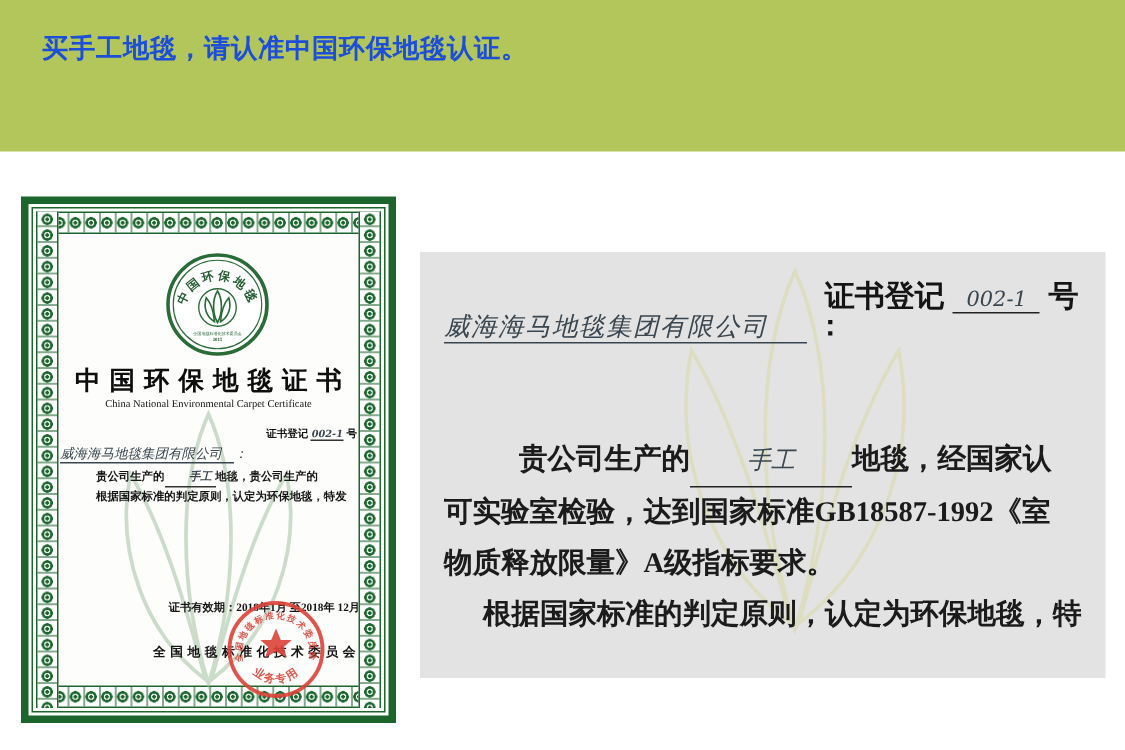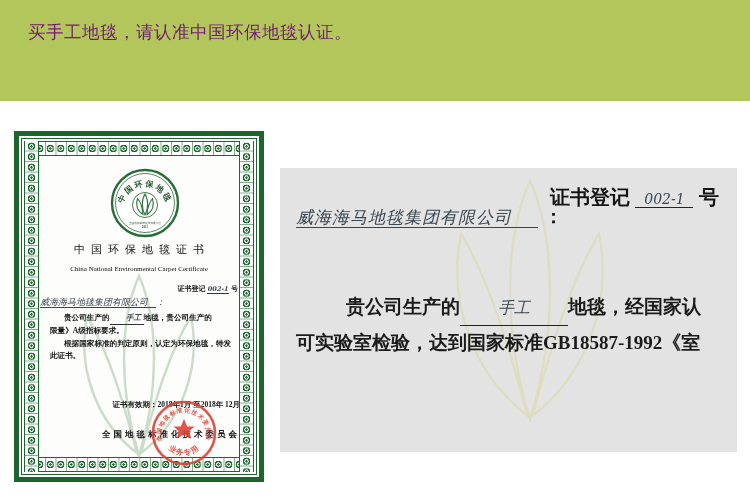--- a/index.html
+++ b/index.html
@@ -2,21 +2,21 @@
 <html><head>
 <meta charset="utf-8">
 <style>
   html,body{margin:0;padding:0;background:#ffffff;}
   .stage{position:relative;width:750px;height:500px;background:#ffffff;overflow:hidden;
          font-family:"Liberation Serif",serif;}
 
   
   .banner{position:absolute;left:0;top:0;width:750px;height:101px;background:#b2c65b;}
   .banner-text{position:absolute;left:28px;top:20px;font-family:"Liberation Sans",sans-serif;
-               font-weight:normal;font-size:17.5px;color:#701a75;letter-spacing:.5px;}
+               font-weight:bold;font-size:17.5px;color:#1d4ed8;letter-spacing:.5px;}
 
   
   .cert{position:absolute;left:14px;top:131px;width:250px;height:351px;background:#fdfdfb;}
   .cert .b1{position:absolute;inset:0;border:5px solid #1c662d;}
   .cert .b2{position:absolute;inset:7px;border:1px solid #1c662d;}
   .orn{position:absolute;background-color:#ffffff;
        background-image:
          radial-gradient(circle at 50% 50%, #1c662d 0 1.1px, rgba(28,102,45,0) 1.4px),
          radial-gradient(circle at 50% 50%, rgba(28,102,45,0) 2.1px, #1c662d 2.3px 3.6px, rgba(28,102,45,0) 3.9px);}
   .orn-top,.orn-bot{left:10px;right:10px;height:13px;background-size:10.5px 13px;
@@ -30,21 +30,21 @@
        border-left:1px solid #1c662d;border-right:1px solid #1c662d;
        background-image:
          radial-gradient(circle at 50% 50%, #1c662d 0 1.1px, rgba(28,102,45,0) 1.4px),
          radial-gradient(circle at 50% 50%, rgba(28,102,45,0) 2.1px, #1c662d 2.3px 3.6px, rgba(28,102,45,0) 3.9px),
          repeating-linear-gradient(0deg, rgba(28,102,45,.55) 0 1px, rgba(0,0,0,0) 1px 10.5px);}
   .orn-left{left:10px;} .orn-right{right:10px;}
 
   .cert-wm{position:absolute;left:35px;top:140px;opacity:.5;}
   .cert-seal{position:absolute;left:95px;top:36px;}
   .cert-title{position:absolute;left:0;right:0;top:111px;text-align:center;
-              font-weight:normal;font-size:11px;color:#0e0e0e;letter-spacing:6px;padding-left:6px;}
+              font-weight:bold;font-size:17px;color:#0e0e0e;letter-spacing:6px;padding-left:6px;}
   .cert-sub{position:absolute;left:0;right:0;top:134px;text-align:center;
             font-weight:normal;font-size:7px;color:#101010;}
   .cert-reg{position:absolute;top:153px;right:26px;font-weight:bold;font-size:7px;color:#111;}
   .hw{font-style:italic;color:#3a4650;font-family:"DejaVu Serif",serif;}
   .cert-reg .hw-no{display:inline-block;min-width:22px;text-align:center;font-size:6.5px;
                    border-bottom:1px solid #333;}
   .cert-company{position:absolute;top:165px;left:26px;font-size:9px;}
   .cert-company .u{border-bottom:1px solid #3a4650;padding-right:8px;}
   .cert-body{position:absolute;top:181px;left:36px;right:24px;font-weight:bold;
              font-size:7.6px;line-height:12.4px;color:#161616;}
@@ -127,23 +127,21 @@
     </div>
 
     <div class="cert-company hw">
       <span class="u">威海海马地毯集团有限公司</span><span>：</span>
     </div>
 
     <div class="cert-body">
       <div class="indent1">
         <span>贵公司生产的</span><span class="u-hw hw">手工</span><span>地毯，贵公司生产的</span>
       </div>
-      <div>限量》A级指标要求。</div>
       <div class="indent1">根据国家标准的判定原则，认定为环保地毯，特发</div>
-      <div>此证书。</div>
     </div>
 
     <div class="cert-valid">证书有效期：2018年1月 至2018年 12月</div>
     <div class="cert-committee">全国地毯标准化技术委员会</div>
 
     <svg class="cert-stamp" width="72" height="72" viewBox="0 0 72 72">
       <circle cx="36" cy="36" r="31" fill="none" stroke="#dd4338" stroke-width="2.6"></circle>
       <polygon points="36,22 39.2,29.6 46.5,29.6 41.2,34.3 43.2,41.5 36,37.4 28.8,41.5 30.8,34.3 25.5,29.6 32.8,29.6" fill="#dd4338"></polygon>
       <path id="stampArc" d="M 13.5 43 A 23 23 0 1 1 58.5 43" fill="none"></path>
       <text font-size="5.8" font-weight="bold" fill="#dd4338" letter-spacing="1.2">
@@ -174,16 +172,18 @@
 
     <div class="panel-company hw">
       <span class="u">威海海马地毯集团有限公司</span><span class="colon">：</span>
     </div>
 
     <div class="panel-body">
       <div class="pl1">
         <span>贵公司生产的</span><span class="u-hw hw">手工</span><span>地毯，经国家认</span>
       </div>
       <div>可实验室检验，达到国家标准GB18587-1992《室</div>
+      <div>物质释放限量》A级指标要求。</div>
+      <div class="pl5">根据国家标准的判定原则，认定为环保地毯，特</div>
     </div>
   </div>
 
 </div>
 
 </body></html>

